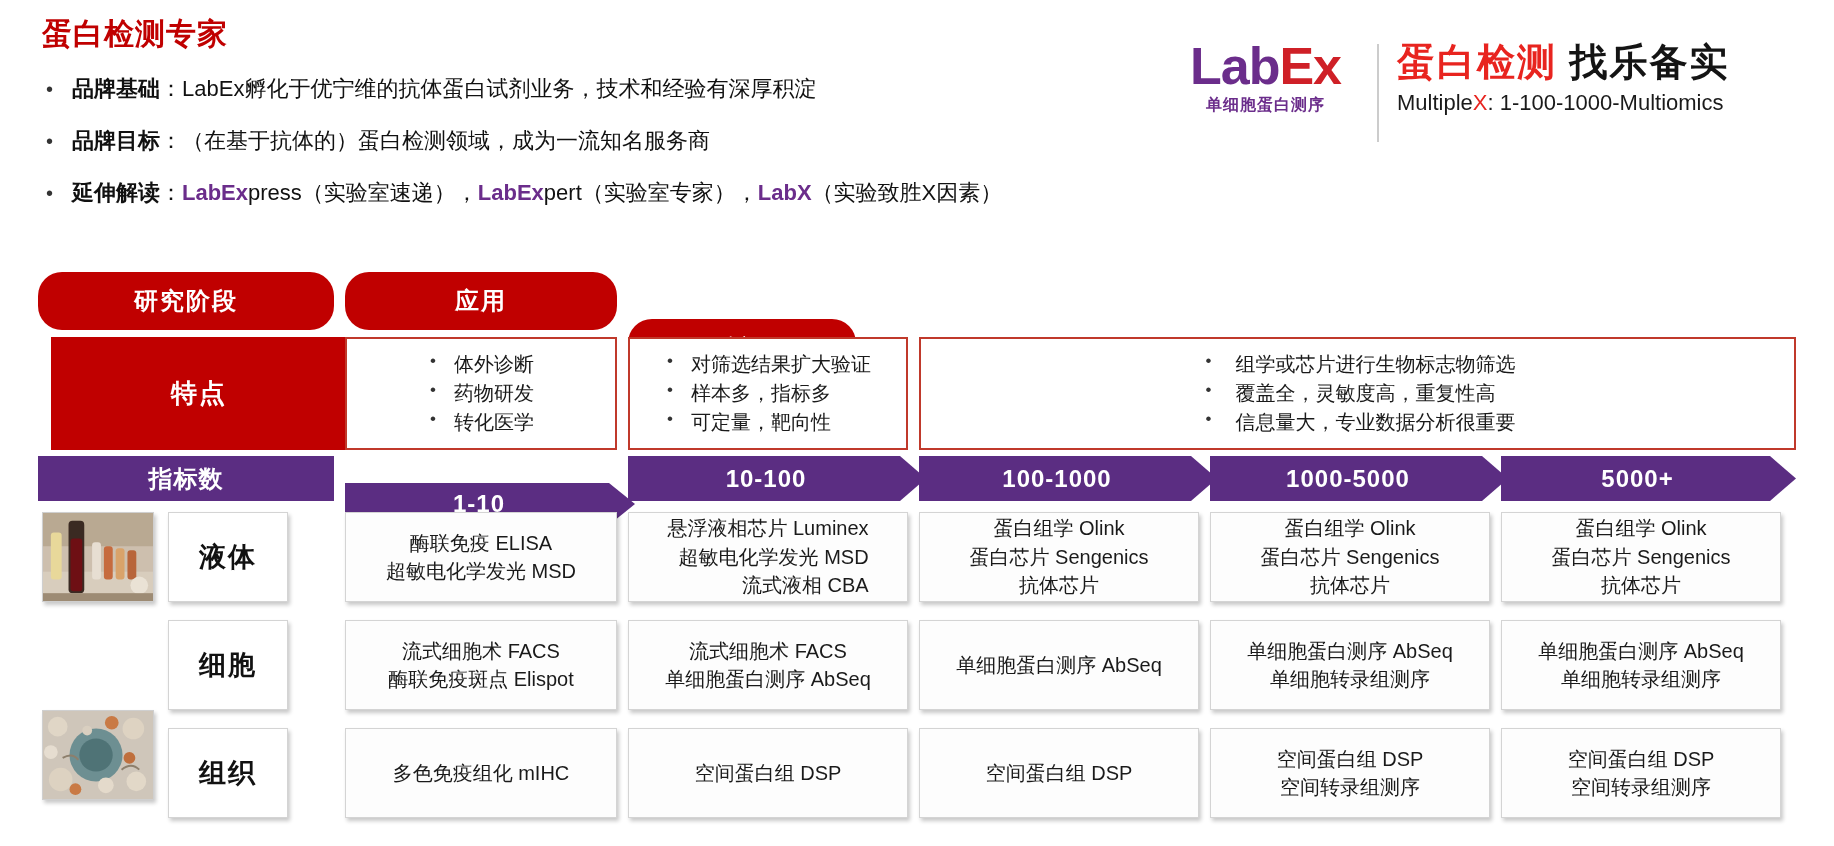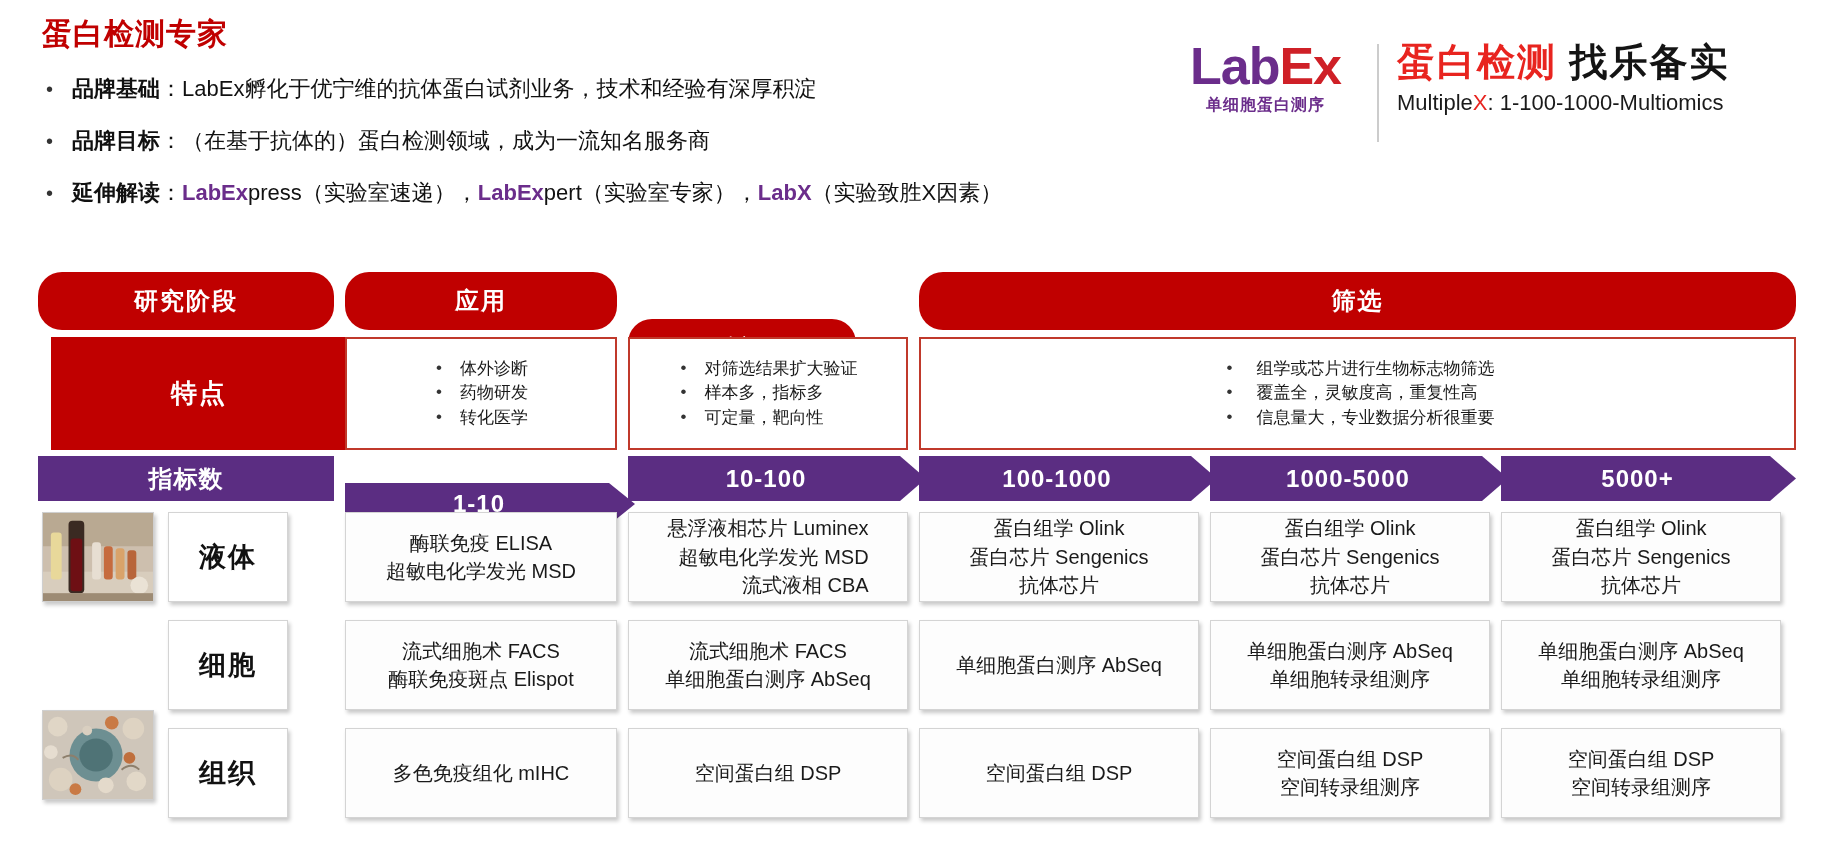--- a/index.html
+++ b/index.html
@@ -130,21 +130,21 @@
   }
   .feat-box {
     background: #ffffff;
     border: 2px solid #c0392b;
     display: flex;
     align-items: center;
     justify-content: center;
   }
   .feat-list { list-style: none; margin: 0; padding: 0; }
   .feat-list li {
-    font-size: 17px;
+    font-size: 20px;
     line-height: 1.45;
     color: #1a1a1a;
     position: relative;
     padding-left: 26px;
     white-space: nowrap;
   }
   .feat-list li::before {
     content: "\2022";
     position: absolute;
     left: 2px; top: -1px;
@@ -254,21 +254,20 @@
       <div id="logo-strapline"><span>Multiple</span><span class="x-red">X</span><span>: 1-100-1000-Multiomics</span></div>
     </div>
   </div>
 </div>
 
 <div id="grid">
 
   <div class="cell hdr-red" style="left:38px;  top:272px; width:296px; height:58px;">研究阶段</div>
   <div class="cell hdr-red" style="left:345px; top:272px; width:272px; height:58px;">应用</div>
   <div class="cell hdr-red" style="left:628px; top:272px; width:228px; height:58px;margin-top:47px;">验证</div>
-  <div class="cell hdr-red" style="left:919px; top:272px; width:877px; height:58px;">筛选</div>
 
   <div class="cell feat-red" style="left:38px; top:337px; width:296px; height:113px;">特点</div>
 
   <div class="cell feat-box" style="left:345px; top:337px; width:272px; height:113px;">
     <ul class="feat-list">
       <li>体外诊断</li>
       <li>药物研发</li>
       <li>转化医学</li>
     </ul>
   </div>

